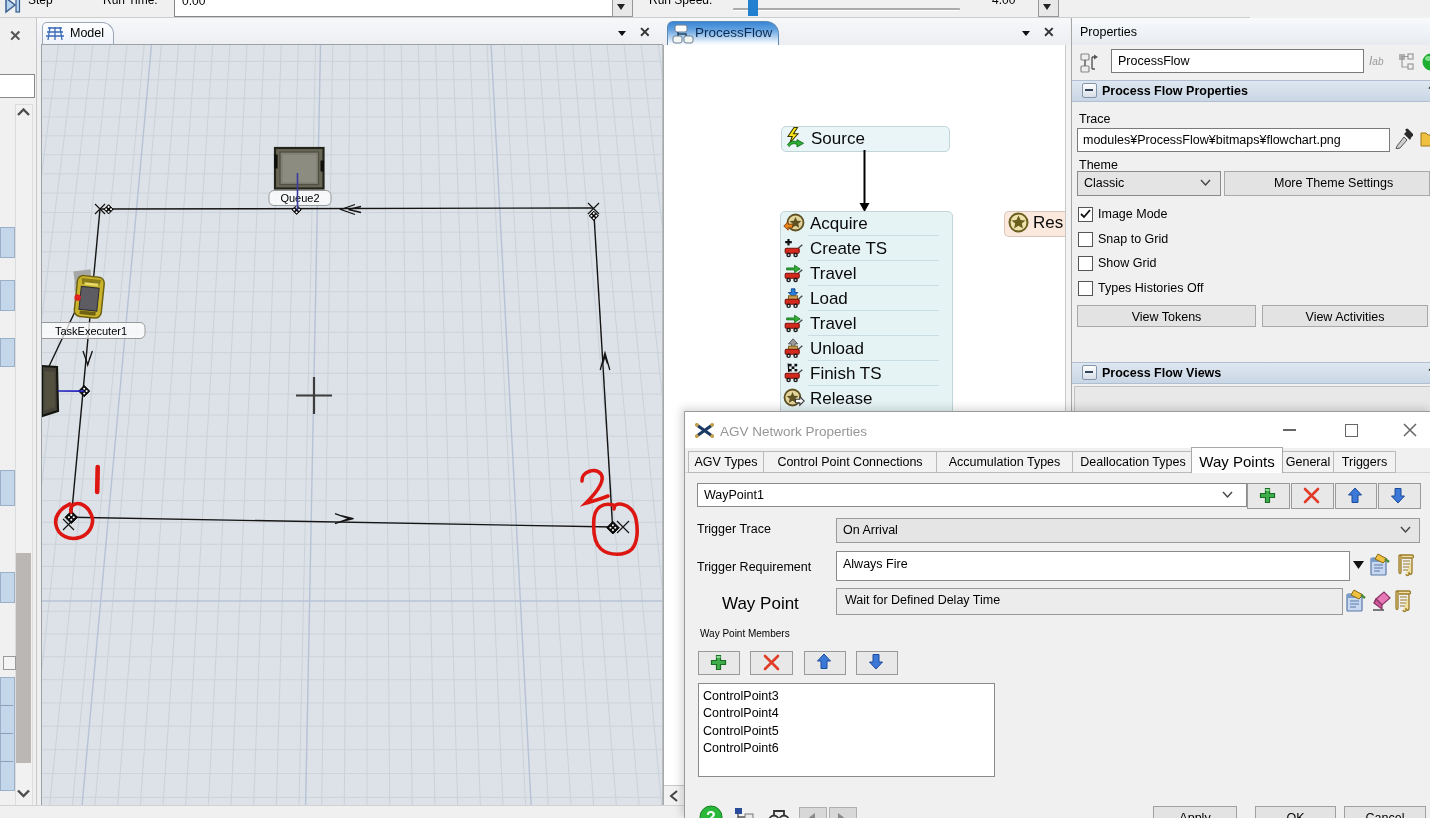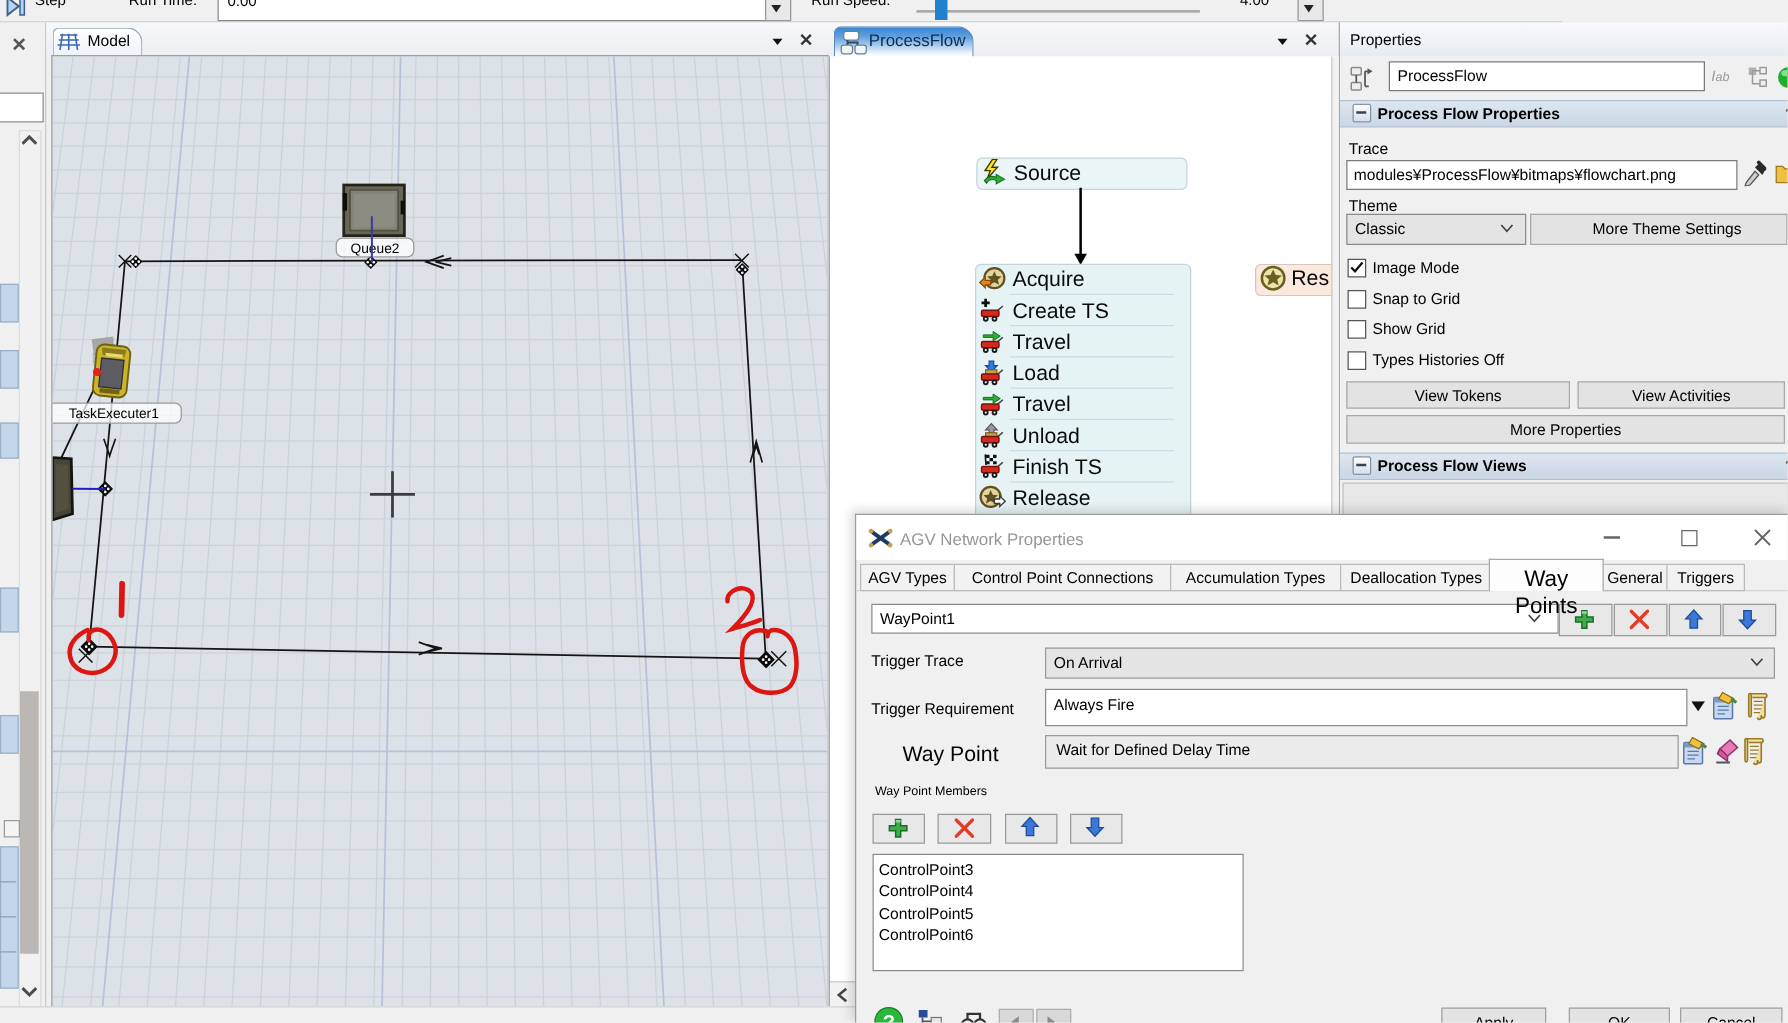--- a/index.html
+++ b/index.html
@@ -413,21 +413,20 @@
     <div class="abs txt" style="left:26px;top:189px;font-size:12.5px;color:#000;">Image Mode</div>
     <div class="abs" style="left:6px;top:214px;width:13px;height:13px;background:#fff;border:1px solid #555;"></div>
     <div class="abs txt" style="left:26px;top:214px;font-size:12.5px;color:#000;">Snap to Grid</div>
     <div class="abs" style="left:6px;top:238px;width:13px;height:13px;background:#fff;border:1px solid #555;"></div>
     <div class="abs txt" style="left:26px;top:238px;font-size:12.5px;color:#000;">Show Grid</div>
     <div class="abs" style="left:6px;top:263px;width:13px;height:13px;background:#fff;border:1px solid #555;"></div>
     <div class="abs txt" style="left:26px;top:263px;font-size:12.5px;color:#000;">Types Histories Off</div>
 
     <div class="abs" style="left:5px;top:287px;width:179px;height:22px;background:#e3e3e3;border:1px solid #a8a8a8;text-align:center;font-size:12.5px;padding-top:4px;box-sizing:border-box;">View Tokens</div>
     <div class="abs" style="left:190px;top:287px;width:166px;height:22px;background:#e3e3e3;border:1px solid #a8a8a8;text-align:center;font-size:12.5px;padding-top:4px;box-sizing:border-box;">View Activities</div>
-    <div class="abs" style="left:5px;top:314px;width:351px;height:23px;background:#e3e3e3;border:1px solid #a8a8a8;text-align:center;font-size:12.5px;padding-top:4px;box-sizing:border-box;">More Properties</div>
 
     <div class="abs" style="left:0;top:344px;width:359px;height:20px;background:linear-gradient(#dee7f0,#c9d6e5);border-top:1px solid #b0bfd2;border-bottom:1px solid #b0bfd2;"></div>
     <div class="abs" style="left:10px;top:347px;width:13px;height:13px;background:linear-gradient(#fdfdfd,#d8dee8);border:1px solid #8295ab;border-radius:2px;"></div>
     <div class="abs" style="left:13px;top:353px;width:8px;height:1.5px;background:#33435a;"></div>
     <div class="abs txt" style="left:30px;top:348px;font-size:12.5px;font-weight:bold;color:#000;">Process Flow Views</div>
     <div class="abs txt" style="left:356px;top:348px;font-size:12.5px;font-weight:bold;color:#333;">?</div>
     <div class="abs" style="left:2px;top:368px;width:355px;height:26px;background:#e8e8e8;border:1px solid #c2c2c2;"></div>
   </div>
 
   <div class="abs" style="left:0;top:805px;width:1430px;height:13px;background:#f0f0f0;border-top:1px solid #d2d2d2;"></div>
@@ -452,21 +451,21 @@
     <div class="abs" style="left:660px;top:12px;width:11px;height:11px;border:1.5px solid #666;"></div>
     <svg class="abs" style="left:718px;top:11px" width="14" height="14">
         <path d="M1,1 L13,13 M13,1 L1,13" stroke="#666" stroke-width="1.5"></path>
       </svg>
 
     <div class="abs" style="left:0;top:60px;width:747px;height:1px;background:#d4d4d4;"></div>
     <div class="abs" style="left:3px;top:39px;width:76px;height:22px;background:#f2f2f2;border:1px solid #bababa;box-sizing:border-box;text-align:center;font-size:12.5px;padding-top:3px;">AGV Types</div>
     <div class="abs" style="left:78px;top:39px;width:174px;height:22px;background:#f2f2f2;border:1px solid #bababa;box-sizing:border-box;text-align:center;font-size:12.5px;padding-top:3px;">Control Point Connections</div>
     <div class="abs" style="left:251px;top:39px;width:137px;height:22px;background:#f2f2f2;border:1px solid #bababa;box-sizing:border-box;text-align:center;font-size:12.5px;padding-top:3px;">Accumulation Types</div>
     <div class="abs" style="left:387px;top:39px;width:122px;height:22px;background:#f2f2f2;border:1px solid #bababa;box-sizing:border-box;text-align:center;font-size:12.5px;padding-top:3px;">Deallocation Types</div>
-    <div class="abs" style="left:506px;top:35px;width:92px;height:26px;background:#fdfdfd;border:1px solid #a8a8a8;border-bottom:none;box-sizing:border-box;text-align:center;font-size:18px;padding-top:5px;z-index:2;">Way Points</div>
+    <div class="abs" style="left:506px;top:35px;width:92px;height:26px;background:#fdfdfd;border:1px solid #a8a8a8;border-bottom:none;box-sizing:border-box;text-align:center;font-size:15px;padding-top:5px;z-index:2;">Way Points</div>
     <div class="abs" style="left:597px;top:39px;width:52px;height:22px;background:#f2f2f2;border:1px solid #bababa;box-sizing:border-box;text-align:center;font-size:12.5px;padding-top:3px;">General</div>
     <div class="abs" style="left:648px;top:39px;width:63px;height:22px;background:#f2f2f2;border:1px solid #bababa;box-sizing:border-box;text-align:center;font-size:12.5px;padding-top:3px;">Triggers</div>
 
     <div class="abs" style="left:12px;top:71px;width:548px;height:22px;background:#fff;border:1px solid #8a8a8a;"></div>
     <div class="abs txt" style="left:19px;top:76px;font-size:12.5px;color:#000;">WayPoint1</div>
     <svg class="abs" style="left:537px;top:79px" width="11" height="8">
         <path d="M1,1 L5.5,6 L10,1" fill="none" stroke="#444" stroke-width="1.4"></path>
       </svg>
     <div class="abs" style="left:562px;top:71px;width:41px;height:24px;background:#e8e8e8;border:1px solid #9a9a9a;"></div>
     <svg class="abs" style="left:574px;top:75px" width="17" height="17" viewBox="0 0 17 17">

